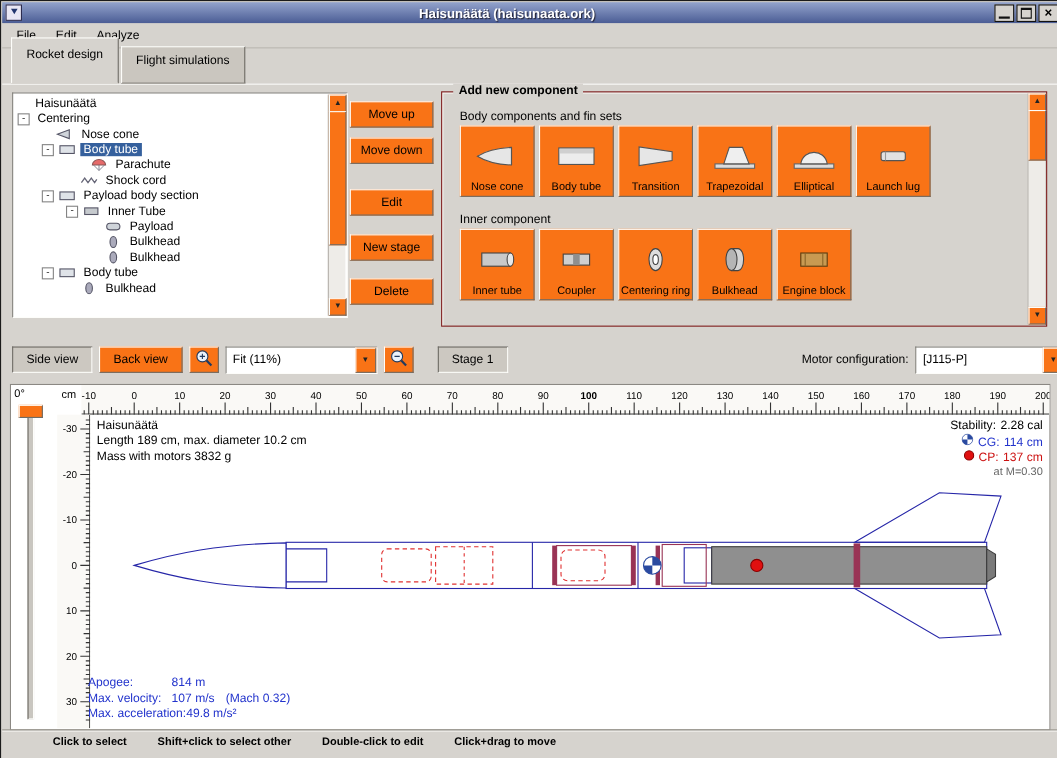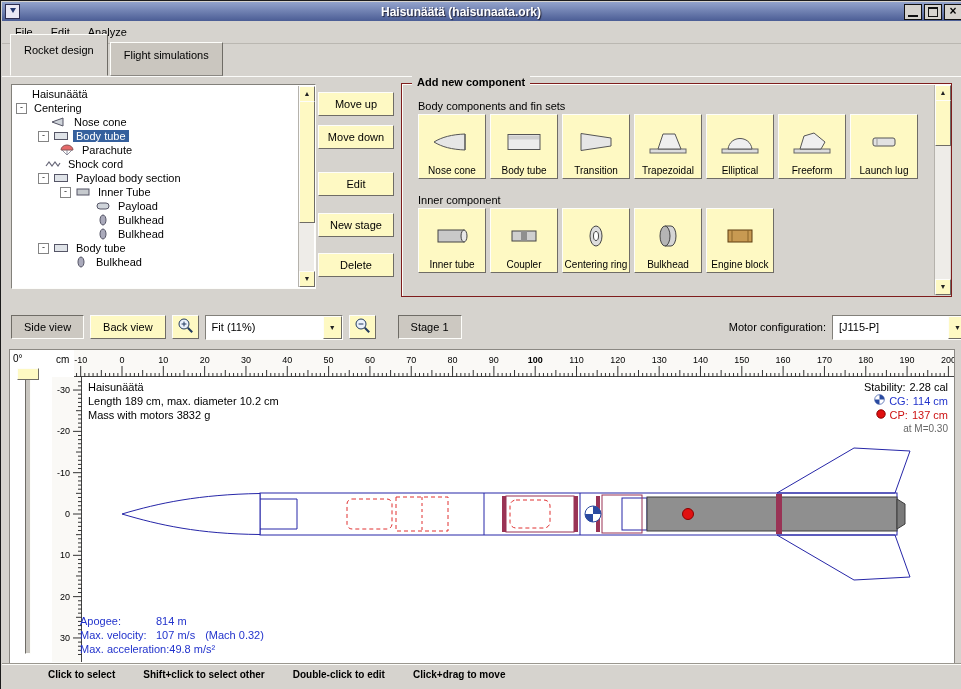--- a/index.html
+++ b/index.html
@@ -1,19 +1,19 @@
 <!DOCTYPE html>
 <html><head>
 <meta charset="utf-8">
 <style>
   html,body{margin:0;padding:0;}
   body{font-family:"Liberation Sans","DejaVu Sans",sans-serif;background:#808080;}
   .window{position:relative;width:961px;height:689px;border:1px solid #1b1b1b;background:#d6d3ce;overflow:hidden;font-size:11px;color:#000;}
   .abs{position:absolute;}
-  .out{border:1px solid;border-color:#fdfdfa #6f6c66 #6f6c66 #fdfdfa;background:#fef9c3;}
+  .out{border:1px solid;border-color:#fdfdfa #6f6c66 #6f6c66 #fdfdfa;background:#f97316;}
   .in{border:1px solid;border-color:#6f6c66 #fdfdfa #fdfdfa #6f6c66;}
   .sunk{border:1px solid;border-color:#82807a #fdfdfa #fdfdfa #82807a;background:#fff;}
   .toggled{border-color:#6f6c66 #fdfdfa #fdfdfa #6f6c66;background:#ccc8c1;}
 
   
   .titlebar{left:1px;top:1px;width:957px;height:19px;background:linear-gradient(#93a3cc,#4b5d95);display:flex;align-items:center;padding:0 3px;}
   .title-icon{width:13px;height:13px;background:#e9e7f4;border:1px solid #2c2c50;display:flex;align-items:flex-start;justify-content:center;}
   .title-icon i{display:block;margin-top:3px;border:3px solid transparent;border-top:5px solid #23366e;width:0;height:0;}
   .title-text{flex:1;text-align:center;color:#fff;font-weight:bold;font-size:12px;text-shadow:1px 1px 1px #223;}
   .win-btn{width:16px;height:14px;background:#d6d3ce;border:1px solid #111;margin-left:2px;position:relative;}
@@ -134,31 +134,31 @@
           </div>
           <div class="tree-row" style="padding-left: 25px;">
             <span class="exp-box">-</span>
             <span class="tree-ic">
               <svg width="16" height="12" viewBox="0 0 16 12">
                 <rect x="1.5" y="2.5" width="13" height="7" fill="#dfe3e8" stroke="#556"></rect>
               </svg>
             </span>
             <span class="tree-label sel">Body tube</span>
           </div>
-          <div class="tree-row" style="padding-left: 33px;">
+          <div class="tree-row" style="padding-left: 56px;">
             <span class="exp-slot"></span>
             <span class="tree-ic">
               <svg width="16" height="12" viewBox="0 0 16 12">
                 <path d="M2 6 A6 5 0 0 1 14 6 Z" fill="#e66a6a" stroke="#855"></path>
                 <path d="M3 6 L8 11 M8 6 L8 11 M13 6 L8 11" stroke="#778" fill="none" stroke-width="0.8"></path>
               </svg>
             </span>
             <span class="tree-label">Parachute</span>
           </div>
-          <div class="tree-row" style="padding-left: 19px;">
+          <div class="tree-row" style="padding-left: 47px;">
             <span class="exp-slot"></span>
             <span class="tree-ic">
               <svg width="16" height="12" viewBox="0 0 16 12">
                 <path d="M1 8 L4 4 L7 8 L10 4 L13 8 L15 5" fill="none" stroke="#667" stroke-width="1.2"></path>
               </svg>
             </span>
             <span class="tree-label">Shock cord</span>
           </div>
           <div class="tree-row" style="padding-left: 25px;">
             <span class="exp-box">-</span>
@@ -275,29 +275,20 @@
             <span class="comp-label">Trapezoidal</span>
           </div>
           <div class="comp-btn out">
             <span class="comp-ic">
               <svg width="40" height="24" viewBox="0 0 40 24">
                 <rect x="2" y="19" width="36" height="4" fill="#ddd" stroke="#666"></rect>
                 <path d="M8 19 C10 5 30 5 32 19 Z" fill="#efefef" stroke="#555"></path>
               </svg>
             </span>
             <span class="comp-label">Elliptical</span>
-          </div>
-          <div class="comp-btn out">
-            <span class="comp-ic">
-              <svg width="40" height="24" viewBox="0 0 40 24">
-                <rect x="2" y="19" width="36" height="4" fill="#ddd" stroke="#666"></rect>
-                <path d="M8 19 L12 6 L22 3 L33 12 L29 19 Z" fill="#efefef" stroke="#555"></path>
-              </svg>
-            </span>
-            <span class="comp-label">Freeform</span>
           </div>
           <div class="comp-btn out">
             <span class="comp-ic">
               <svg width="40" height="24" viewBox="0 0 40 24">
                 <rect x="9" y="8" width="22" height="8" rx="2" fill="#e2e2e2" stroke="#555"></rect>
                 <line x1="13" y1="8" x2="13" y2="16" stroke="#999"></line>
               </svg>
             </span>
             <span class="comp-label">Launch lug</span>
           </div>

